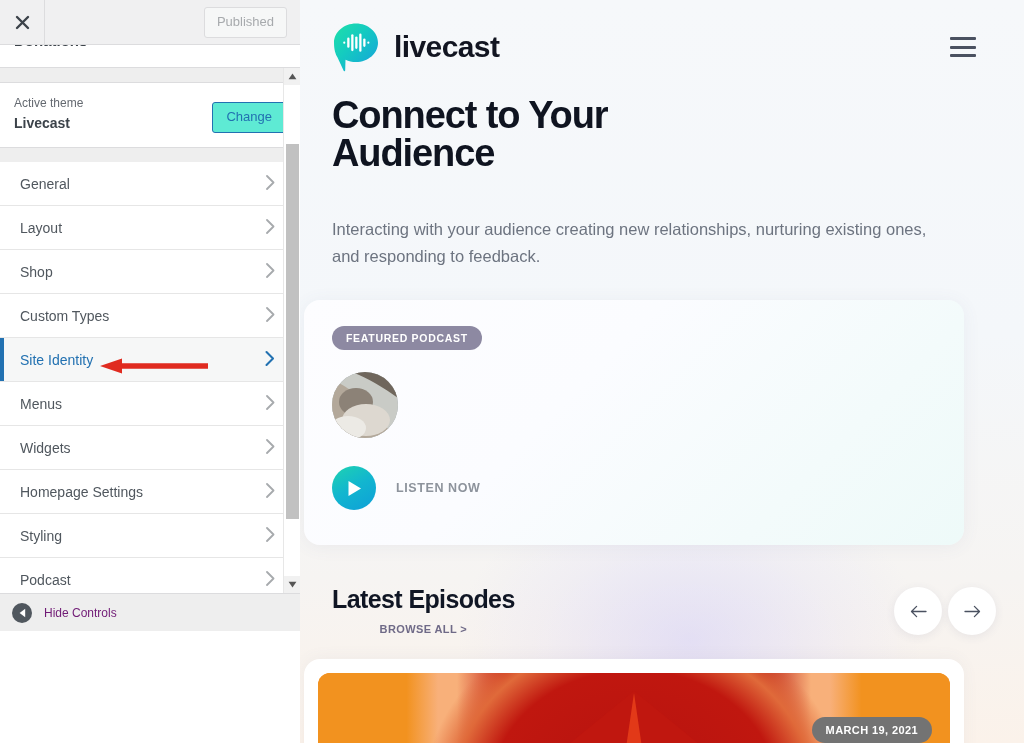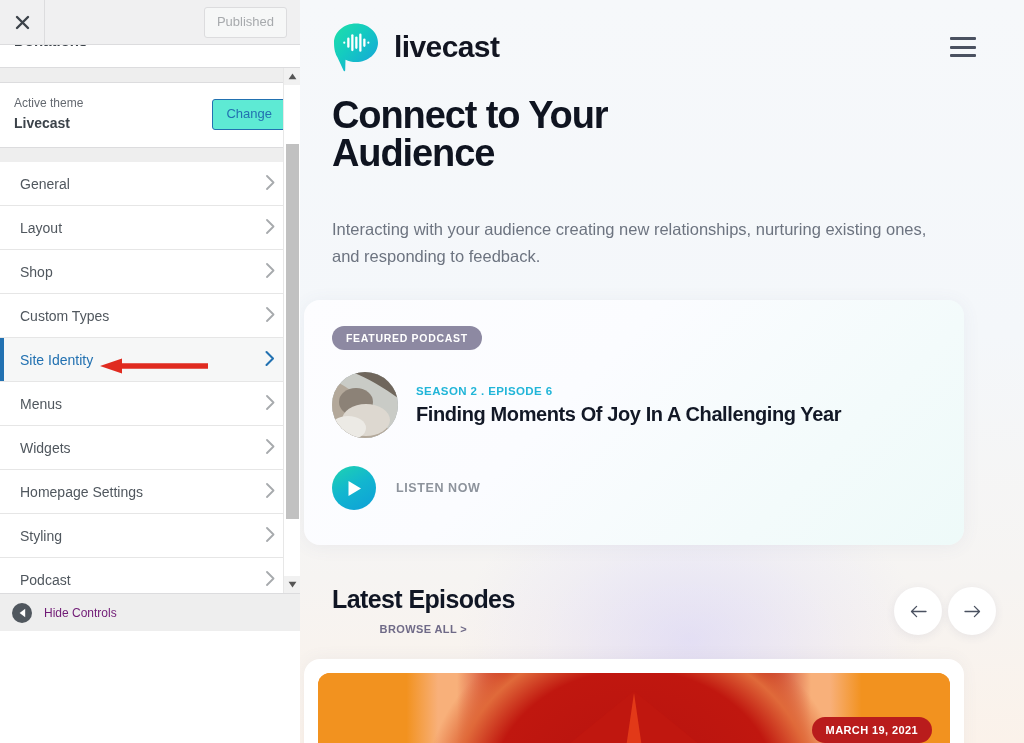--- a/index.html
+++ b/index.html
@@ -75,21 +75,21 @@
     overflow: hidden;
   }
 
   .cz-section-gap { height: 14px; background: #eee; }
 
   .cz-theme {
     background: #fff;
     border-top: 1px solid #dcdcde;
     border-bottom: 1px solid #dcdcde;
     padding: 12px 14px 14px 14px;
-    display: flex; align-items: center; justify-content: space-between;
+    display: flex; align-items: flex-end; justify-content: space-between;
   }
   .cz-theme-label { font-size: 12px; color: #646970; line-height: 16px; }
   .cz-theme-name { font-size: 14px; font-weight: 600; color: #3c434a; line-height: 20px; margin-top: 2px; }
   .cz-change-btn {
     font-size: 13px; color: #2271b1;
     background: #5eead4;
     border: 1px solid #2271b1;
     border-radius: 3px;
     padding: 5px 13px 6px 13px;
     line-height: 18px;
@@ -349,21 +349,21 @@
     transform: translateX(-50%);
     width: 0; height: 0;
     border-left: 14px solid transparent;
     border-right: 14px solid transparent;
     border-bottom: 96px solid #e8401a;
     opacity: .85;
   }
   .ep-date {
     position: absolute;
     right: 18px; top: 44px;
-    background: #b91c1c;
+    background: #737373;
     color: #fff;
     font-size: 11px; font-weight: 700;
     letter-spacing: 0.4px;
     padding: 7px 14px;
     border-radius: 14px;
   }
 </style>
 </head>
 <body>
 
@@ -578,24 +578,20 @@
           <div class="feat-thumb">
             <svg width="66" height="66" viewBox="0 0 66 66">
               <rect width="66" height="66" fill="#c9cbc6"></rect>
               <path d="M0 0 H66 V26 C52 16 36 6 20 0 Z" fill="#6f665c"></path>
               <path d="M0 8 C16 14 34 28 44 46 L66 66 H0 Z" fill="#b3a89a"></path>
               <ellipse cx="24" cy="30" rx="17" ry="14" fill="#8c8277"></ellipse>
               <ellipse cx="34" cy="48" rx="24" ry="16" fill="#ddd8d0"></ellipse>
               <ellipse cx="16" cy="56" rx="18" ry="12" fill="#eceae5"></ellipse>
             </svg>
           </div>
-          <div>
-            <div class="feat-meta">SEASON 2 . EPISODE 6</div>
-            <div class="feat-title">Finding Moments Of Joy In A Challenging Year</div>
-          </div>
         </div>
 
         <div class="listen-row">
           <div class="play-btn">
             <svg width="15" height="17" viewBox="0 0 15 17">
               <path d="M1.5 1 L14 8.5 L1.5 16 Z" fill="#ffffff"></path>
             </svg>
           </div>
           <div class="listen-label">LISTEN NOW</div>
         </div>

